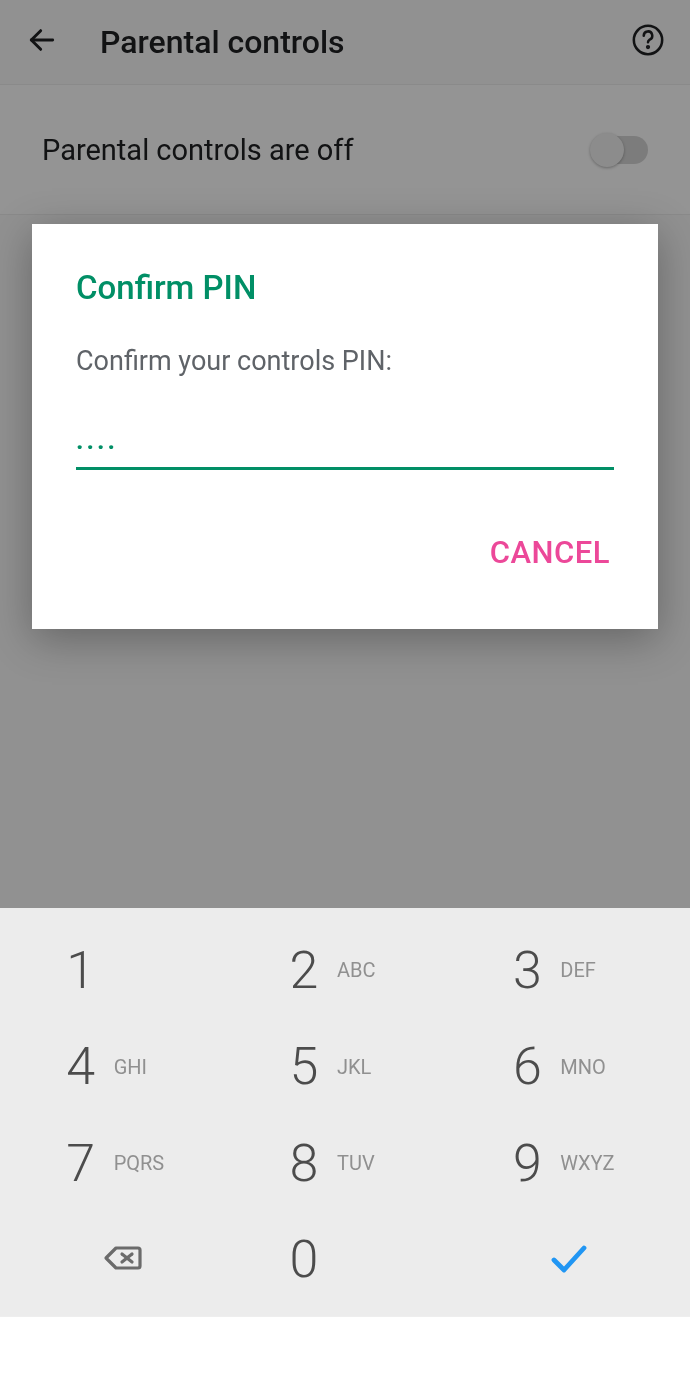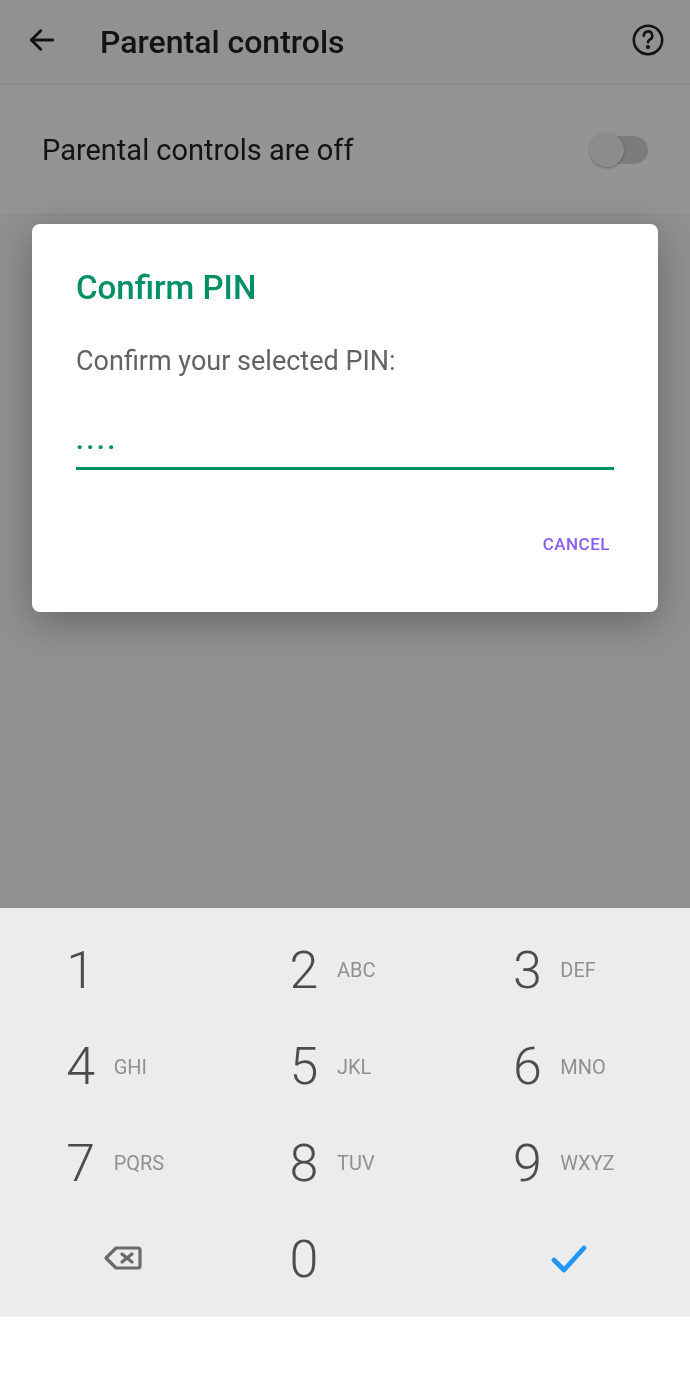--- a/index.html
+++ b/index.html
@@ -95,21 +95,21 @@
       inset: 0;
       background: rgba(0,0,0,0.42);
     }
     
     .dialog {
       position: absolute;
       left: 32px;
       right: 32px;
       top: 224px;
       background: #fff;
-      border-radius: 8px;
+      border-radius: 0;
       box-shadow: 0 10px 40px rgba(0,0,0,0.3);
       padding: 44px 44px 58px 44px;
     }
     .dialog-title {
       font-size: 33px;
       font-weight: 500;
       color: #018f66;
       margin-bottom: 38px;
     }
     .dialog-message {
@@ -130,23 +130,23 @@
       line-height: 1;
     }
     .dialog-actions {
       display: flex;
       justify-content: flex-end;
       align-items: center;
       gap: 36px;
       padding-right: 4px;
     }
     .btn-cancel {
-      font-size: 17px;
+      font-size: 31px;
       font-weight: 500;
-      color: #8b5cf6;
+      color: #ec4899;
       letter-spacing: 0.5px;
     }
     .btn-ok {
       font-size: 25px;
       font-weight: 500;
       color: #018f66;
       letter-spacing: 0.5px;
       padding: 16px 22px;
       border: 5px solid #ff0000;
     }
@@ -242,21 +242,21 @@
     <div class="toggle"></div>
   </div>
 
   <div class="mid"></div>
 </div>
 
 <div class="dim"></div>
 
 <div class="dialog">
   <div class="dialog-title">Confirm PIN</div>
-  <div class="dialog-message">Confirm your selected PIN:</div>
+  <div class="dialog-message">Confirm your controls PIN:</div>
   <div class="pin-input-wrap">
     <div class="pin-dots">....</div>
   </div>
   <div class="dialog-actions">
     <div class="btn-cancel">CANCEL</div>
   </div>
 </div>
 
 <div class="keypad">
   <div class="key">

